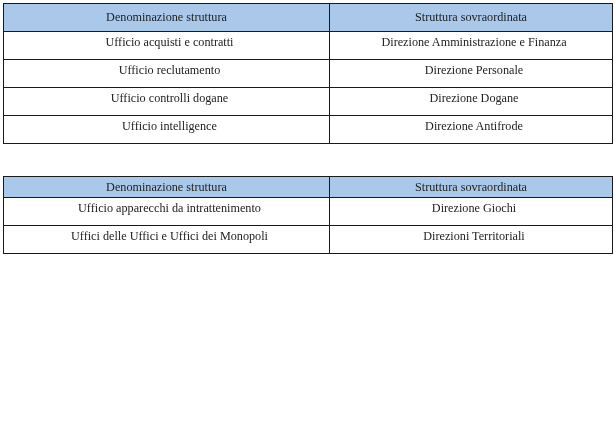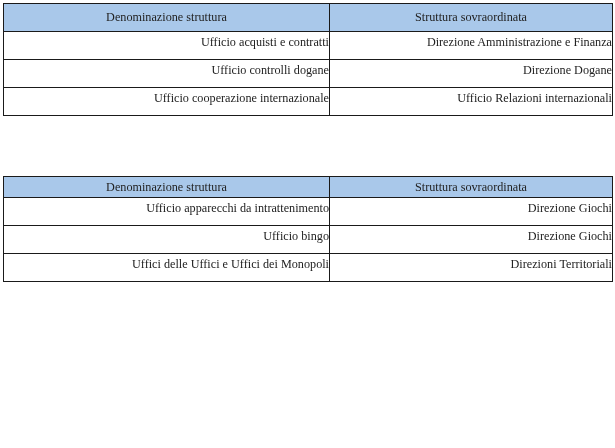--- a/index.html
+++ b/index.html
@@ -1,20 +1,20 @@
 <!DOCTYPE html>
 <html><head>
 <meta charset="utf-8">
 <style>
   html, body { margin: 0; padding: 0; background: #ffffff; }
   body { width: 615px; height: 448px; position: relative; overflow: hidden;
          font-family: "Liberation Serif", "DejaVu Serif", serif; color: #222; }
   table { position: absolute; left: 3px; width: 609px; border-collapse: collapse; table-layout: fixed; }
   td, th { border: 1.3px solid #1a1a1a; font-size: 12.2px; font-weight: normal; padding: 16px 0 0 6px;
-           text-align: right; vertical-align: top; line-height: 15px; }
+           text-align: center; vertical-align: top; line-height: 15px; }
   th { background: #a9c8ea; text-align: center; vertical-align: middle; padding: 0; }
   col.c1 { width: 326px; }
   col.c2 { width: 283px; }
   #t1 { top: 3px; }
   #t2 { top: 176px; }
   #t1 th { height: 27px; }
   #t1 td { height: 24px; padding-top: 3px; }
   #t2 th { height: 20px; }
   #t2 td { height: 24px; padding-top: 3px; }
   #t2 tr.tall td { height: 40px; padding-top: 4px; }
@@ -31,46 +31,46 @@
   <tbody>
       <tr>
     <th>Denominazione struttura</th>
     <th>Struttura sovraordinata</th>
   </tr>
   <tr>
     <td>Ufficio acquisti e contratti</td>
     <td>Direzione Amministrazione e Finanza</td>
   </tr>
   <tr>
+    <td>Ufficio reclutamento</td>
+    <td>Direzione Personale</td>
+  </tr>
+  <tr>
     <td>Ufficio controlli dogane</td>
     <td>Direzione Dogane</td>
   </tr>
   <tr>
-    <td>Ufficio cooperazione internazionale</td>
-    <td>Ufficio Relazioni internazionali</td>
+    <td>Ufficio intelligence</td>
+    <td>Direzione Antifrode</td>
   </tr>
 </tbody>
   </table>
 
 <table id="t2">
   <colgroup>
       <col class="c1">
       <col class="c2">
     </colgroup>
   <tbody>
       <tr>
     <th>Denominazione struttura</th>
     <th>Struttura sovraordinata</th>
   </tr>
   <tr>
     <td>Ufficio apparecchi da intrattenimento</td>
     <td>Direzione Giochi</td>
   </tr>
   <tr>
-    <td>Ufficio bingo</td>
-    <td>Direzione Giochi</td>
-  </tr>
-  <tr>
     <td>Uffici delle Uffici e Uffici dei Monopoli</td>
     <td>Direzioni Territoriali</td>
   </tr>
 </tbody>
   </table>
 
 </body></html>

